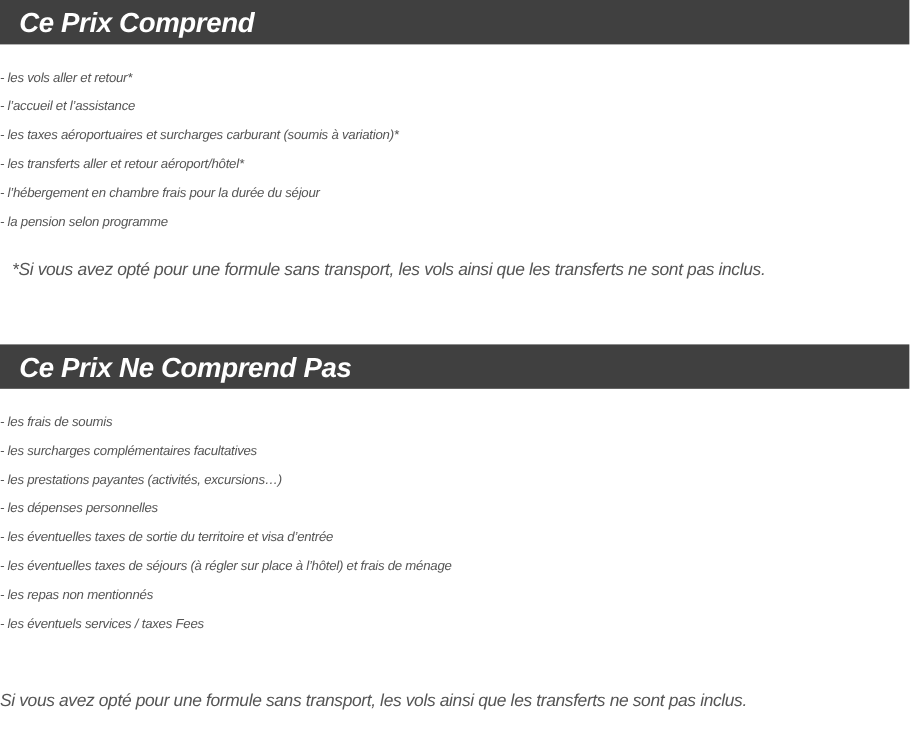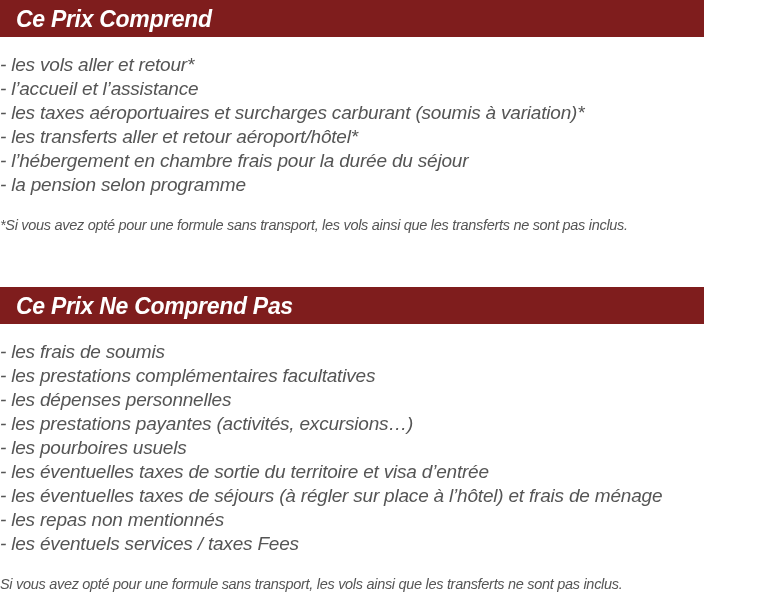--- a/index.html
+++ b/index.html
@@ -10,23 +10,23 @@
     body {
       width: 758px;
       height: 612px;
       overflow: hidden;
       position: relative;
       font-family: "Liberation Sans", "DejaVu Sans", sans-serif;
     }
     .banner {
       position: absolute;
       left: 0;
-      width: 704px;
+      width: 758px;
       height: 37px;
-      background: #7f1d1d;
+      background: #404040;
     }
     .banner-title {
       position: absolute;
       left: 16px;
       top: 4px;
       margin: 0;
       color: #ffffff;
       font-style: italic;
       font-weight: bold;
       font-size: 23px;
@@ -36,41 +36,41 @@
     }
     .list {
       position: absolute;
       left: 0;
       margin: 0;
       padding: 0;
       list-style: none;
     }
     .list-item {
       font-style: italic;
-      font-size: 19px;
+      font-size: 11px;
       line-height: 24px;
       height: 24px;
       color: #555555;
       white-space: nowrap;
       letter-spacing: -0.2px;
     }
     .note {
       position: absolute;
       left: 0;
       margin: 0;
       font-style: italic;
       font-size: 14.5px;
       line-height: 20px;
       color: #555555;
       white-space: nowrap;
       letter-spacing: -0.3px;
     }
     #banner-included { top: 0; }
     #list-included { top: 53px; }
-    #note-included { top: 215px; }
+    #note-included { top: 215px; padding-left: 10px; }
     #banner-excluded { top: 287px; }
     #list-excluded { top: 340px; }
     #note-excluded { top: 574px; }
   </style>
 </head>
 <body>
 
 <div class="banner" id="banner-included">
   <h2 class="banner-title">Ce Prix Comprend</h2>
 </div>
@@ -85,23 +85,22 @@
 </ul>
 
 <p class="note" id="note-included">*Si vous avez opté pour une formule sans transport, les vols ainsi que les transferts ne sont pas inclus.</p>
 
 <div class="banner" id="banner-excluded">
   <h2 class="banner-title">Ce Prix Ne Comprend Pas</h2>
 </div>
 
 <ul class="list" id="list-excluded">
   <li class="list-item">- les frais de soumis</li>
-  <li class="list-item">- les prestations complémentaires facultatives</li>
+  <li class="list-item">- les surcharges complémentaires facultatives</li>
+  <li class="list-item">- les prestations payantes (activités, excursions…)</li>
   <li class="list-item">- les dépenses personnelles</li>
-  <li class="list-item">- les prestations payantes (activités, excursions…)</li>
-  <li class="list-item">- les pourboires usuels</li>
   <li class="list-item">- les éventuelles taxes de sortie du territoire et visa d’entrée</li>
   <li class="list-item">- les éventuelles taxes de séjours (à régler sur place à l’hôtel) et frais de ménage</li>
   <li class="list-item">- les repas non mentionnés</li>
   <li class="list-item">- les éventuels services / taxes Fees</li>
 </ul>
 
 <p class="note" id="note-excluded">Si vous avez opté pour une formule sans transport, les vols ainsi que les transferts ne sont pas inclus.</p>
 
 </body></html>

